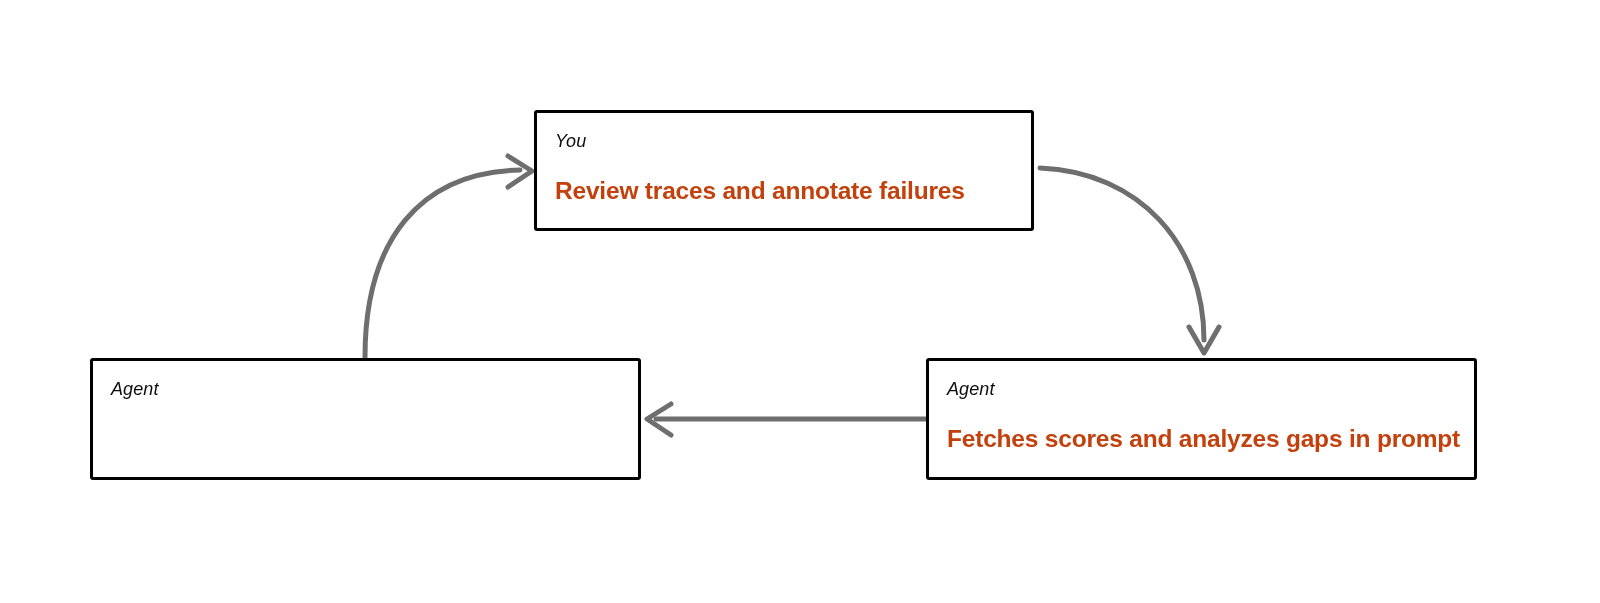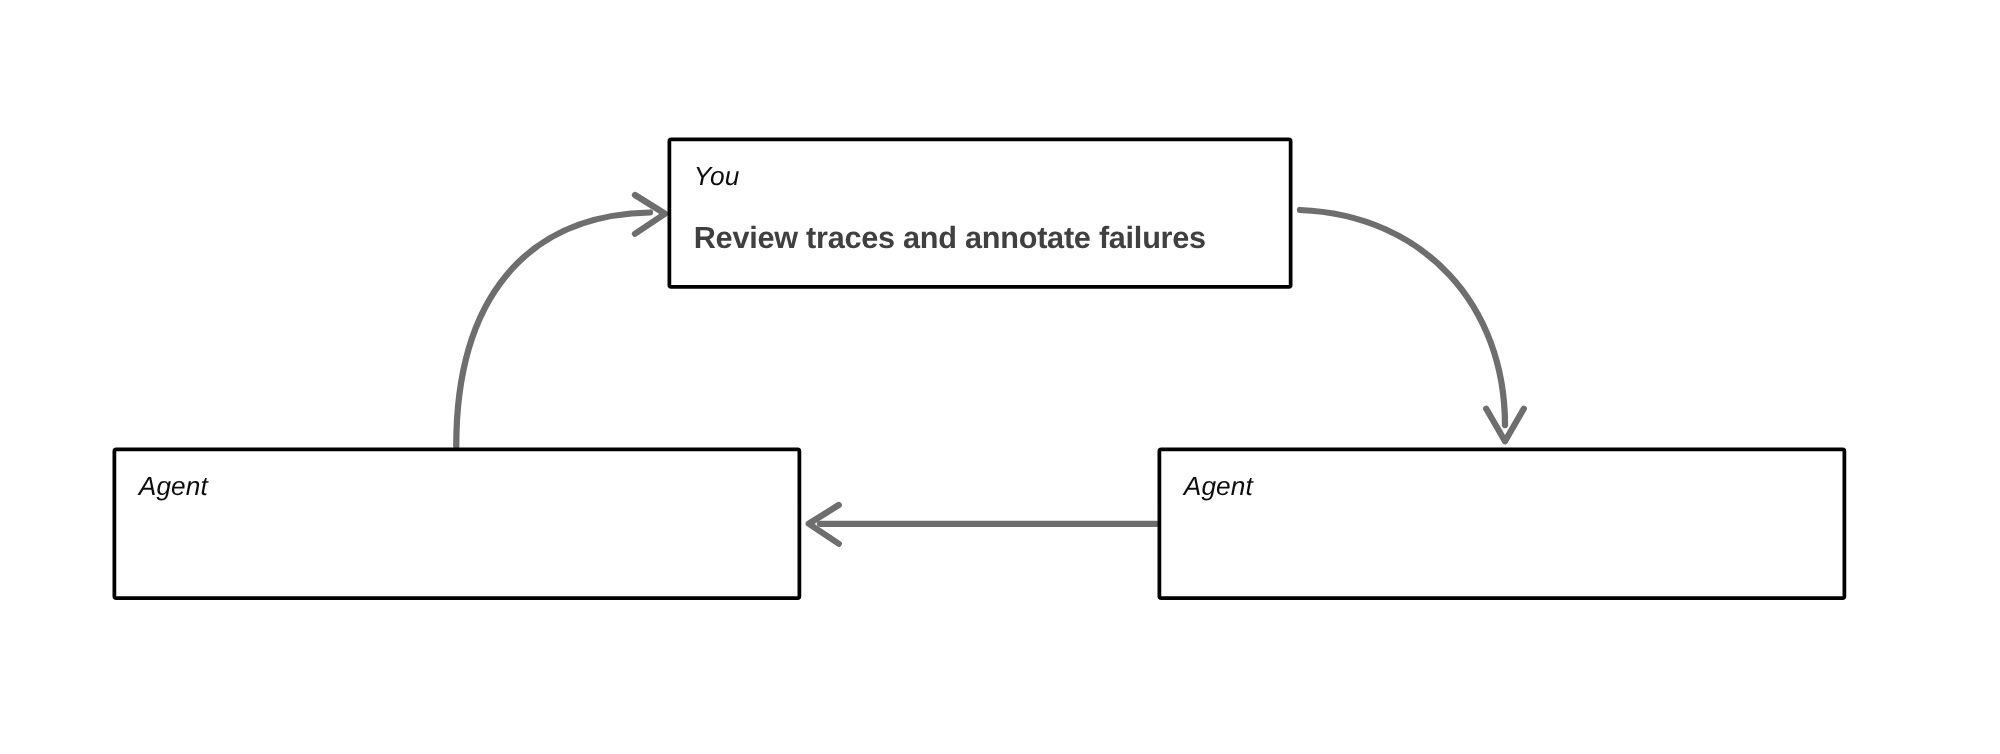--- a/index.html
+++ b/index.html
@@ -27,30 +27,30 @@
     position: absolute;
     box-sizing: border-box;
     background: #ffffff;
     border: 3.5px solid #000000;
     border-radius: 3px;
     padding: 16px 18px 0 18px;
   }
   .node-role {
     font-style: italic;
     font-weight: 400;
-    font-size: 21px;
+    font-size: 18px;
     line-height: 25px;
     color: #0d0d0d;
     letter-spacing: 0.1px;
   }
   .node-title {
     font-weight: 700;
     font-size: 24.5px;
     line-height: 30px;
-    color: #404040;
+    color: #c2410c;
     margin-top: 22px;
     letter-spacing: -0.2px;
     white-space: nowrap;
   }
   #node-you {
     left: 534px;
     top: 110px;
     width: 500px;
     height: 121px;
   }
@@ -94,15 +94,16 @@
     <div class="node-role">You</div>
     <div class="node-title">Review traces and annotate failures</div>
   </div>
 
   <div class="node" id="node-update">
     <div class="node-role">Agent</div>
   </div>
 
   <div class="node" id="node-fetch">
     <div class="node-role">Agent</div>
+    <div class="node-title">Fetches scores and analyzes gaps in prompt</div>
   </div>
 
 </div>
 
 </body></html>

